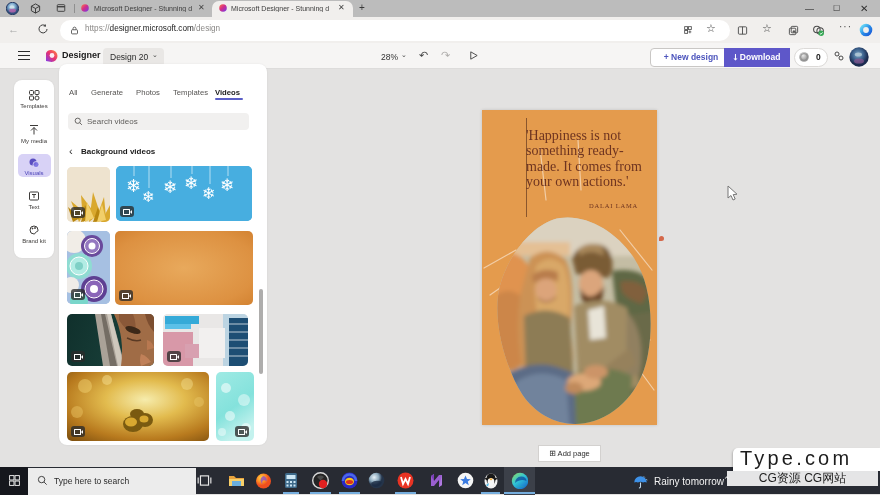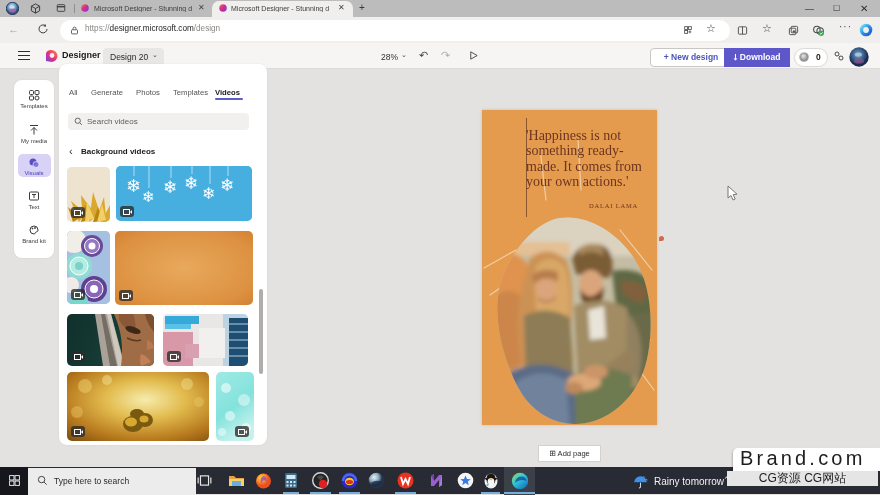--- a/index.html
+++ b/index.html
@@ -630,17 +630,17 @@
   <svg class="abs" style="left:633px;top:8px" width="15" height="15" viewBox="0 0 24 24">
         <path d="M2 12 A10 10 0 0 1 22 12 Q19 10 16 12 Q12 9.5 8 12 Q5 10 2 12Z" fill="#3d91e8"></path>
         <path d="M12 12 V18.5 Q12 21 9.5 20.5" stroke="#bcd8ee" stroke-width="1.7" fill="none"></path>
         <path d="M17 2 l2 2 M21 7 l2 1" stroke="#a8cdec" stroke-width="1.2"></path>
       </svg>
   <div class="abs" style="left:654px;top:9px;font-size:10px;color:#f2f2f2;">Rainy tomorrow</div>
   <div class="abs" style="left:723px;top:8px;font-size:9px;color:#e8e8e8;">⌃</div>
 </div>
 
 <div id="wmbox" class="abs">
-      <div id="wmtxt">Brand.com</div>
+      <div id="wmtxt">Type.com</div>
     </div>
 <div id="wmstrip" class="abs">CG资源 CG网站</div>
 
 </div>
 
 </body></html>

